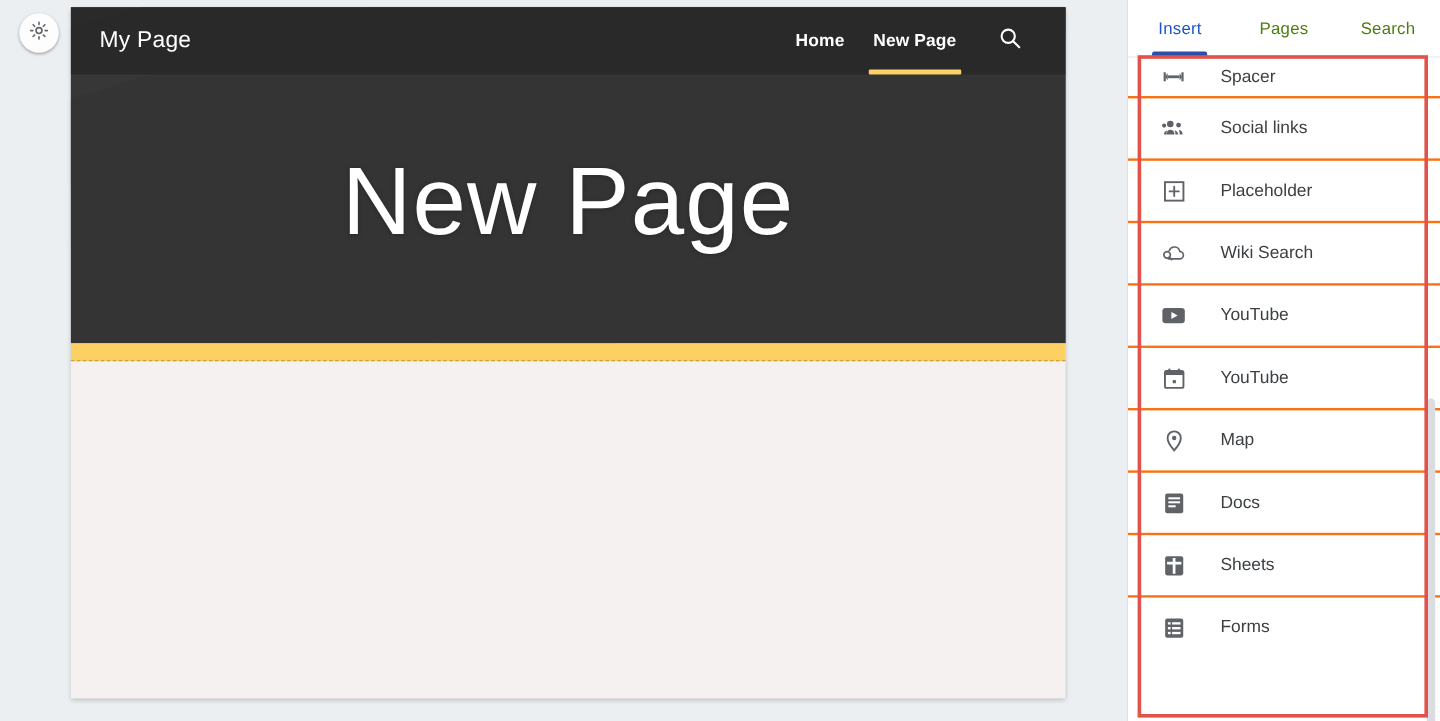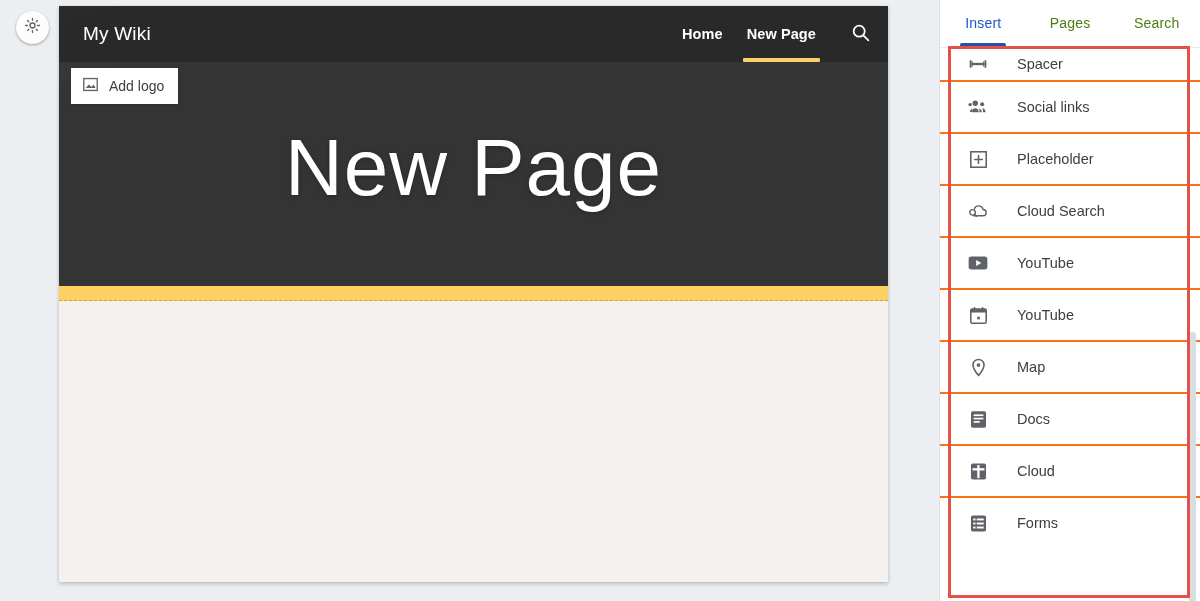--- a/index.html
+++ b/index.html
@@ -63,21 +63,21 @@
     font-weight: 400;
     margin-left: 24px;
     letter-spacing: .2px;
     white-space: nowrap;
   }
   #site-nav {
     margin-left: auto;
     display: flex;
     align-items: center;
     height: 56px;
-    padding-right: 8px;
+    padding-right: 27px;
   }
   .nav-link {
     position: relative;
     color: #ffffff;
     font-size: 14.5px;
     font-weight: bold;
     padding: 0 12px;
     height: 56px;
     display: flex;
     align-items: center;
@@ -337,44 +337,35 @@
         <div class="b-shape" id="b-band2"></div>
         <div class="b-shape" id="b-dark-circle"></div>
         <div class="b-shape" id="b-band3"></div>
         <div class="b-shape" id="b-band4"></div>
         <div class="b-shape" id="b-band5"></div>
         <div id="banner-scrim"></div>
         <div id="banner-title">New Page</div>
       </div>
 
       <div id="site-topbar">
-        <div id="site-title">My Wiki</div>
+        <div id="site-title">My Page</div>
         <div id="site-nav">
           <div class="nav-link">Home</div>
           <div class="nav-link active">New Page</div>
           <div id="site-search-btn">
             <span>
               <svg width="21" height="21" viewBox="0 0 24 24" fill="none" stroke="#ffffff" stroke-width="2">
                 <circle cx="10.5" cy="10.5" r="6.3"></circle>
                 <path d="M15.2 15.2L21 21" stroke-linecap="round"></path>
               </svg>
             </span>
           </div>
         </div>
       </div>
 
-      <div id="add-logo-btn">
-        <span>
-          <svg width="19" height="19" viewBox="0 0 24 24" fill="none" stroke="#5f6368" stroke-width="1.7">
-            <rect x="3.5" y="4.5" width="17" height="15"></rect>
-            <path d="M6 16.5l4-4.6 3.2 3.2 2.6-3 2.7 4.4z" fill="#5f6368" stroke="none"></path>
-          </svg>
-        </span>
-        <span id="add-logo-label">Add logo</span>
-      </div>
 
       <div id="accent-band"></div>
       <div id="section-dash"></div>
       <div id="content-body"></div>
 
     </div>
   </div>
 
   <div id="side-panel">
 
@@ -425,21 +416,21 @@
       </div>
 
       <div class="insert-item">
         <span class="item-icon">
           <svg width="22" height="22" viewBox="0 0 24 24" fill="none" stroke="#5f6368" stroke-width="1.5">
             <path d="M7.2 17.2h10.2a3.4 3.4 0 0 0 .2-6.8 5 5 0 0 0-9.5-1" stroke-linecap="round"></path>
             <circle cx="6.1" cy="13.5" r="3"></circle>
             <path d="M8.3 15.7l2.1 2.1" stroke-linecap="round"></path>
           </svg>
         </span>
-        <span class="item-label">Cloud Search</span>
+        <span class="item-label">Wiki Search</span>
       </div>
 
       <div class="insert-item">
         <span class="item-icon">
           <svg width="22" height="22" viewBox="0 0 24 24">
             <rect x="1.8" y="5" width="20.4" height="14" rx="3" fill="#5f6368"></rect>
             <path d="M10 8.8l5.6 3.2L10 15.2z" fill="#ffffff"></path>
           </svg>
         </span>
         <span class="item-label">YouTube</span>
@@ -482,21 +473,21 @@
 
 
       <div class="insert-item">
         <span class="item-icon">
           <svg width="21" height="21" viewBox="0 0 24 24">
             <rect x="3.4" y="2.8" width="17.2" height="18.4" rx="2" fill="#5f6368"></rect>
             <rect x="10.6" y="4.6" width="2.6" height="15" fill="#ffffff"></rect>
             <rect x="5.2" y="8.2" width="13.6" height="2.6" fill="#ffffff"></rect>
           </svg>
         </span>
-        <span class="item-label">Cloud</span>
+        <span class="item-label">Sheets</span>
       </div>
 
       <div class="insert-item">
         <span class="item-icon">
           <svg width="21" height="21" viewBox="0 0 24 24">
             <rect x="3.4" y="2.8" width="17.2" height="18.4" rx="2" fill="#5f6368"></rect>
             <rect x="6" y="6.3" width="2.6" height="2.2" fill="#ffffff"></rect>
             <rect x="10" y="6.3" width="8" height="2.2" fill="#ffffff"></rect>
             <rect x="6" y="10.9" width="2.6" height="2.2" fill="#ffffff"></rect>
             <rect x="10" y="10.9" width="8" height="2.2" fill="#ffffff"></rect>

